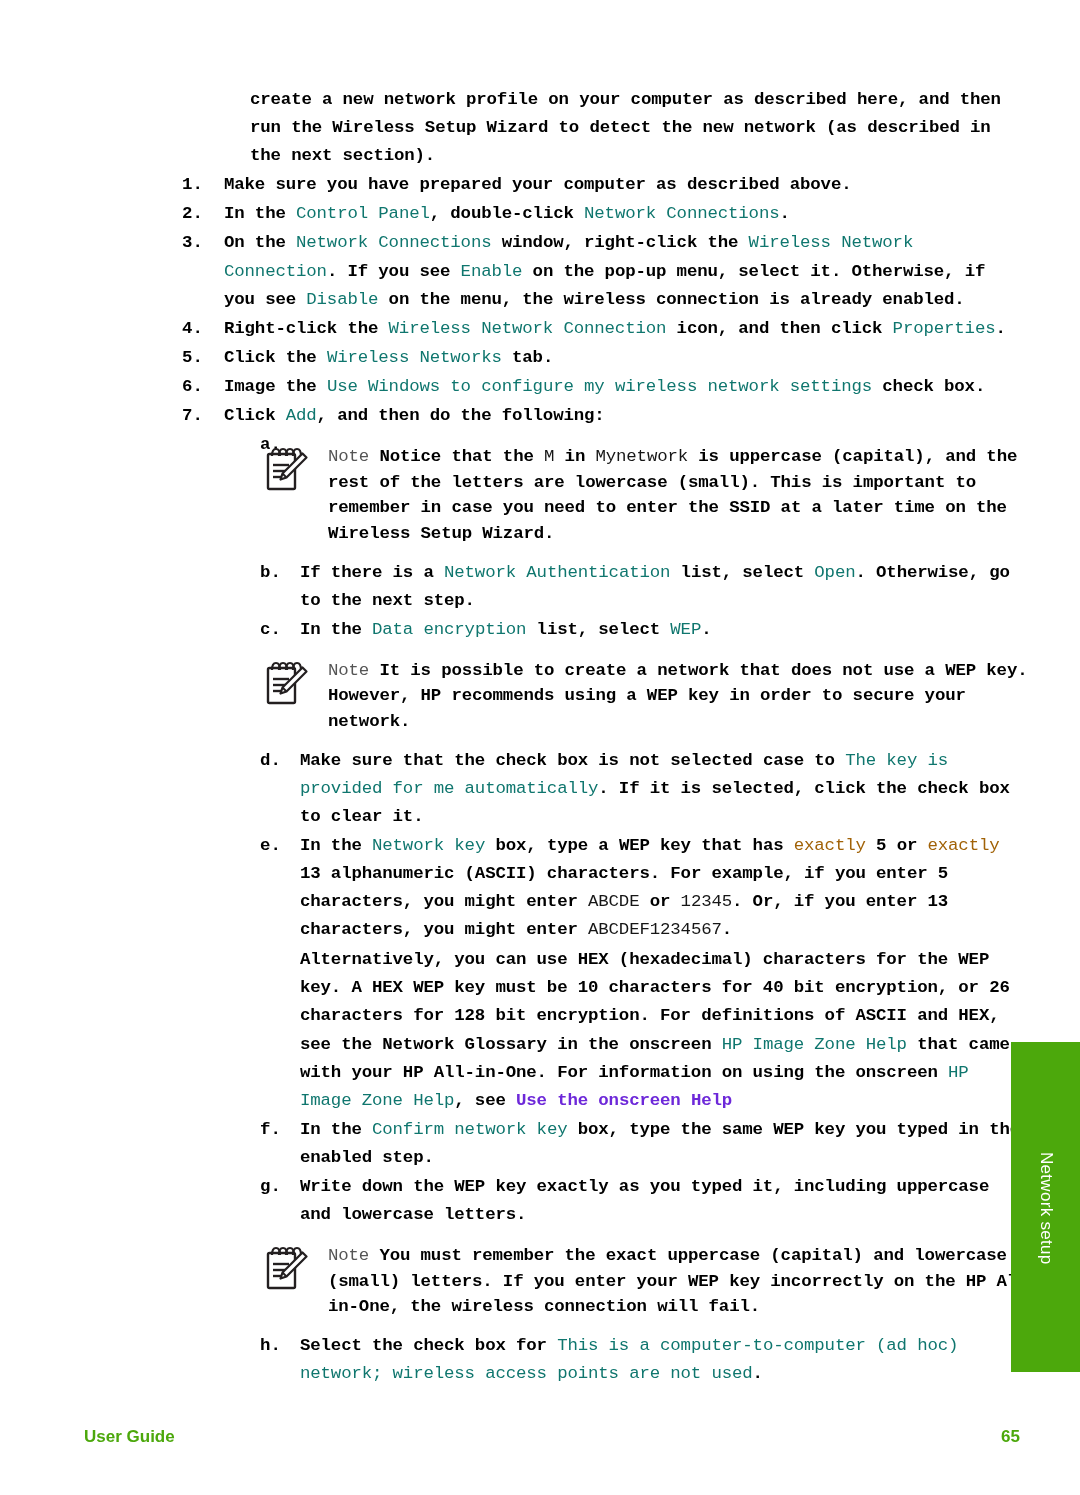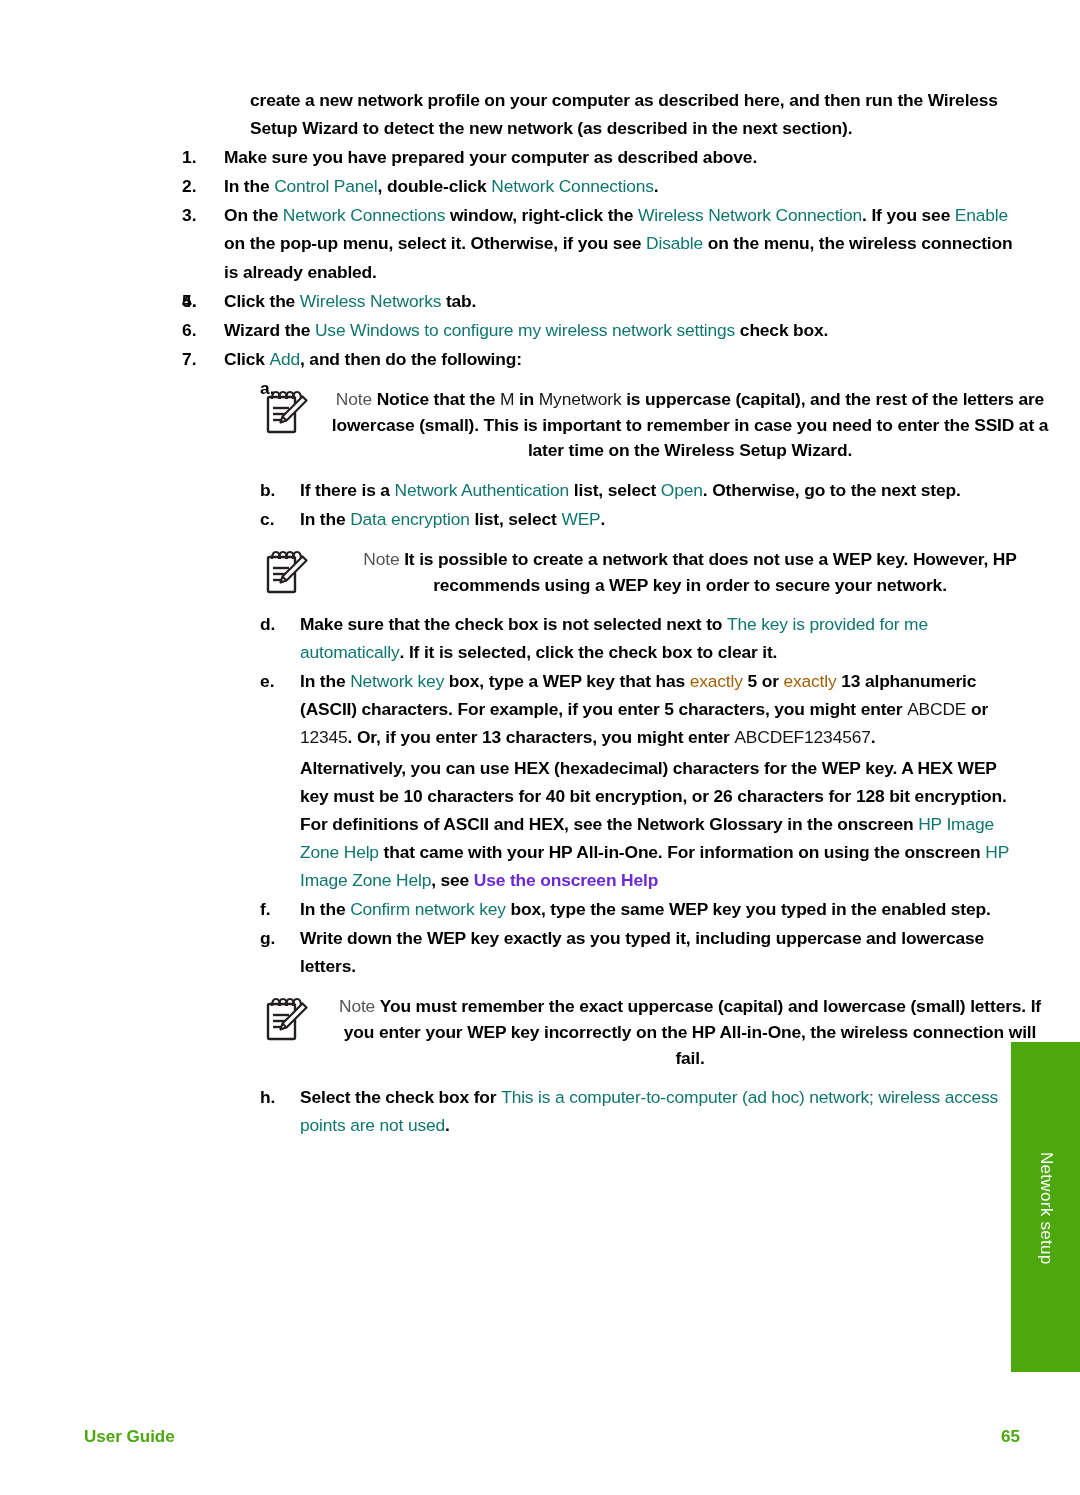--- a/index.html
+++ b/index.html
@@ -23,20 +23,21 @@
     width: 1080px;
     height: 1495px;
   }
 
   
   .content {
     position: absolute;
     left: 182px;
     top: 86px;
     width: 838px;
+    font-family: Liberation Mono, monospace;
   }
 
   
   .para {
     font-size: 17.4px;
     line-height: 28.1px;
     font-weight: bold;
     color: #000000;
     margin: 0;
     letter-spacing: -0.15px;
@@ -96,21 +97,20 @@
 
   
   .note {
     position: relative;
     margin-left: 78px;
     margin-top: 14px;
     margin-bottom: 12px;
     padding-left: 68px;
     width: 724px;
     min-height: 50px;
-    text-align: center;
   }
   .note-body {
     font-size: 17.4px;
     line-height: 25.6px;
     font-weight: bold;
     letter-spacing: -0.15px;
   }
   .note-label {
     color: #555555;
     font-weight: normal;
@@ -179,28 +179,29 @@
         <div class="nitem">
         <span class="marker">2.</span>
         <span class="para body"><span>In the </span><span class="ui">Control Panel</span><span>, double-click </span><span class="ui">Network Connections</span><span>.</span></span>
       </div>
         <div class="nitem">
         <span class="marker">3.</span>
         <span class="para body"><span>On the </span><span class="ui">Network Connections</span><span> window, right-click the </span><span class="ui">Wireless Network Connection</span><span>. If you see </span><span class="ui">Enable</span><span> on the pop-up menu, select it. Otherwise, if you see </span><span class="ui">Disable</span><span> on the menu, the wireless connection is already enabled.</span></span>
       </div>
         <div class="nitem">
         <span class="marker">4.</span>
+        <span class="para body"><span>Right-click the </span><span class="ui">Wireless Network Connection</span><span> icon, and then click </span><span class="ui">Properties</span><span>.</span></span>
       </div>
         <div class="nitem">
         <span class="marker">5.</span>
         <span class="para body"><span>Click the </span><span class="ui">Wireless Networks</span><span> tab.</span></span>
       </div>
         <div class="nitem">
         <span class="marker">6.</span>
-        <span class="para body"><span>Wizard the </span><span class="ui">Use Windows to configure my wireless network settings</span><span> check box.</span></span>
+        <span class="para body"><span>Image the </span><span class="ui">Use Windows to configure my wireless network settings</span><span> check box.</span></span>
       </div>
         <div class="nitem">
         <span class="marker">7.</span>
         <span class="para body"><span>Click </span><span class="ui">Add</span><span>, and then do the following:</span></span>
       </div>
     </div>
 
     <div class="alist">
       <div class="aitem">
         <span class="marker">a.</span>
@@ -254,21 +255,21 @@
         </svg>
       </span>
       <div class="note-body">
         <span class="note-label">Note  </span><span class="note-runs"><span>It is possible to create a network that does not use a WEP key. However, HP recommends using a WEP key in order to secure your network.</span></span>
       </div>
     </div>
 
     <div class="alist">
       <div class="aitem">
         <span class="marker">d.</span>
-        <span class="para body"><span>Make sure that the check box is </span><span>not</span><span> selected next to </span><span class="ui">The key is provided for me automatically</span><span>. If it is selected, click the check box to clear it.</span></span>
+        <span class="para body"><span>Make sure that the check box is </span><span>not</span><span> selected case to </span><span class="ui">The key is provided for me automatically</span><span>. If it is selected, click the check box to clear it.</span></span>
       </div>
       <div class="aitem">
         <span class="marker">e.</span>
         <span class="para body"><span>In the </span><span class="ui">Network key</span><span> box, type a WEP key that has </span><span class="plain">exactly </span><span>5</span><span> or </span><span class="plain">exactly </span><span>13</span><span> alphanumeric (ASCII) characters. For example, if you enter 5 characters, you might enter </span><span class="lit">ABCDE</span><span> or </span><span class="lit">12345</span><span>. Or, if you enter 13 characters, you might enter </span><span class="lit">ABCDEF1234567</span><span>.</span></span>
         <div class="para" style="margin-top:2px"><span>Alternatively, you can use HEX (hexadecimal) characters for the WEP key. A HEX WEP key must be 10 characters for 40 bit encryption, or 26 characters for 128 bit encryption. For definitions of ASCII and HEX, see the Network Glossary in the onscreen </span><span class="ui">HP Image Zone Help</span><span> that came with your HP All-in-One. For information on using the onscreen </span><span class="ui">HP Image Zone Help</span><span>, see </span><span class="xref">Use the onscreen Help</span></div>
       </div>
     </div>
 
     <div class="alist">
       <div class="aitem">

